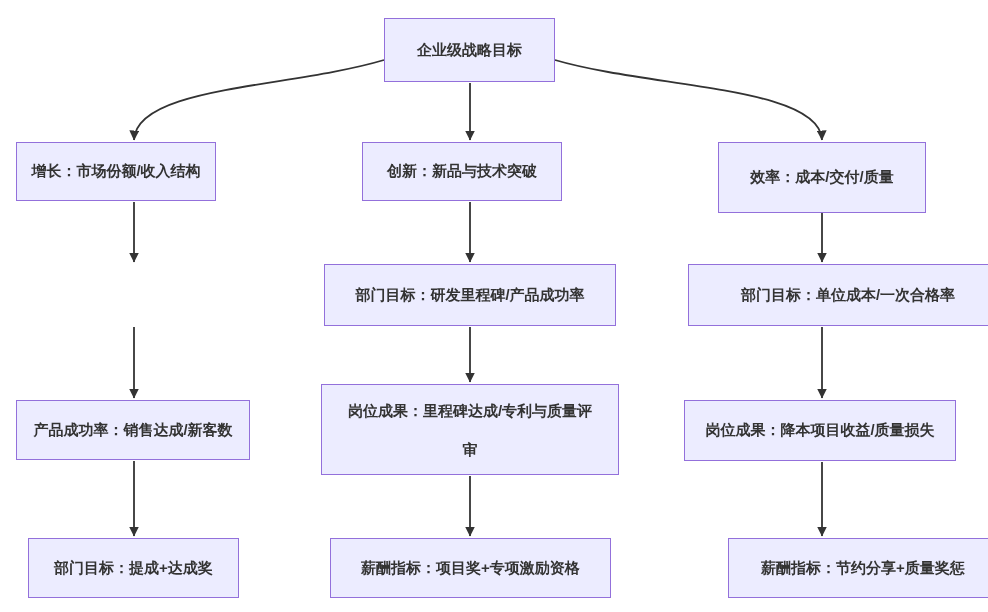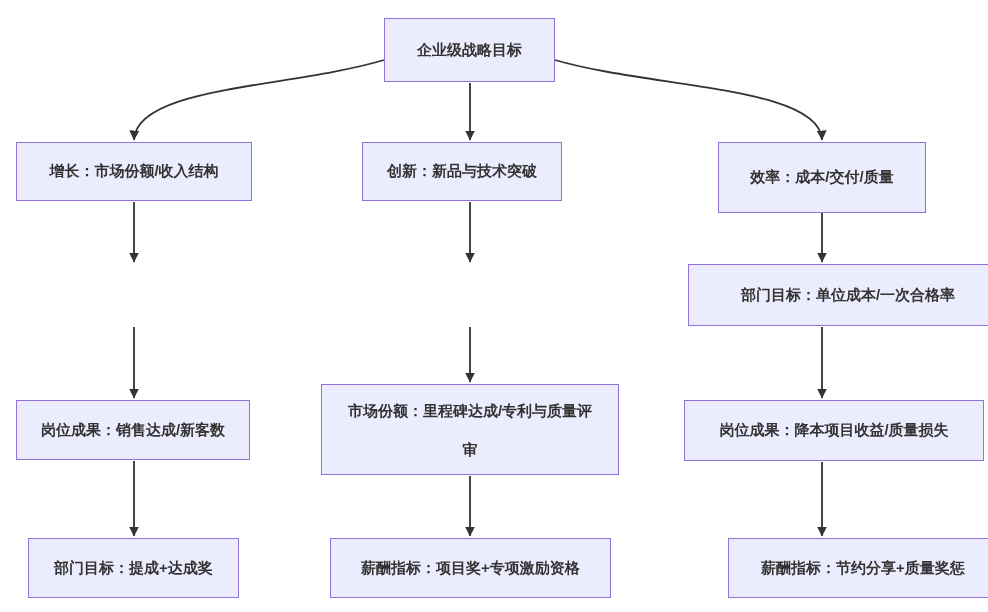--- a/index.html
+++ b/index.html
@@ -73,41 +73,44 @@
     <path class="edge" d="M822,327 L822,398" marker-end="url(#arrowhead)"></path>
     <path class="edge" d="M134,461 L134,536" marker-end="url(#arrowhead)"></path>
     <path class="edge" d="M470,476 L470,536" marker-end="url(#arrowhead)"></path>
     <path class="edge" d="M822,462 L822,536" marker-end="url(#arrowhead)"></path>
   </svg>
 
   <div class="node" style="left:384px; top:18px; width:171px; height:64px">
     <span class="label">企业级战略目标</span>
   </div>
 
-  <div class="node" style="left:16px; top:142px; width:236px; height:59px">
+  <div class="node" style="left:16px; top:142px; width:200px; height:59px">
     <span class="label">增长：市场份额/收入结构</span>
   </div>
   <div class="node" style="left:362px; top:142px; width:200px; height:59px">
     <span class="label">创新：新品与技术突破</span>
   </div>
   <div class="node" style="left:718px; top:142px; width:208px; height:71px">
     <span class="label">效率：成本/交付/质量</span>
   </div>
 
+  <div class="node" style="left:324px; top:264px; width:292px; height:62px">
+    <span class="label">部门目标：研发里程碑/产品成功率</span>
+  </div>
   <div class="node" style="left:688px; top:264px; width:320px; height:62px">
     <span class="label">部门目标：单位成本/一次合格率</span>
   </div>
 
   <div class="node" style="left:16px; top:400px; width:234px; height:60px">
-    <span class="label">岗位成果：销售达成/新客数</span>
+    <span class="label">产品成功率：销售达成/新客数</span>
   </div>
   <div class="node" style="left:321px; top:384px; width:298px; height:91px">
-    <span class="label label--wrap">市场份额：里程碑达成/专利与质量评审</span>
+    <span class="label label--wrap">岗位成果：里程碑达成/专利与质量评审</span>
   </div>
-  <div class="node" style="left:684px; top:400px; width:300px; height:61px">
+  <div class="node" style="left:684px; top:400px; width:272px; height:61px">
     <span class="label">岗位成果：降本项目收益/质量损失</span>
   </div>
 
   <div class="node" style="left:28px; top:538px; width:211px; height:60px">
     <span class="label">部门目标：提成+达成奖</span>
   </div>
   <div class="node" style="left:330px; top:538px; width:281px; height:60px">
     <span class="label">薪酬指标：项目奖+专项激励资格</span>
   </div>
   <div class="node" style="left:728px; top:538px; width:270px; height:60px">

